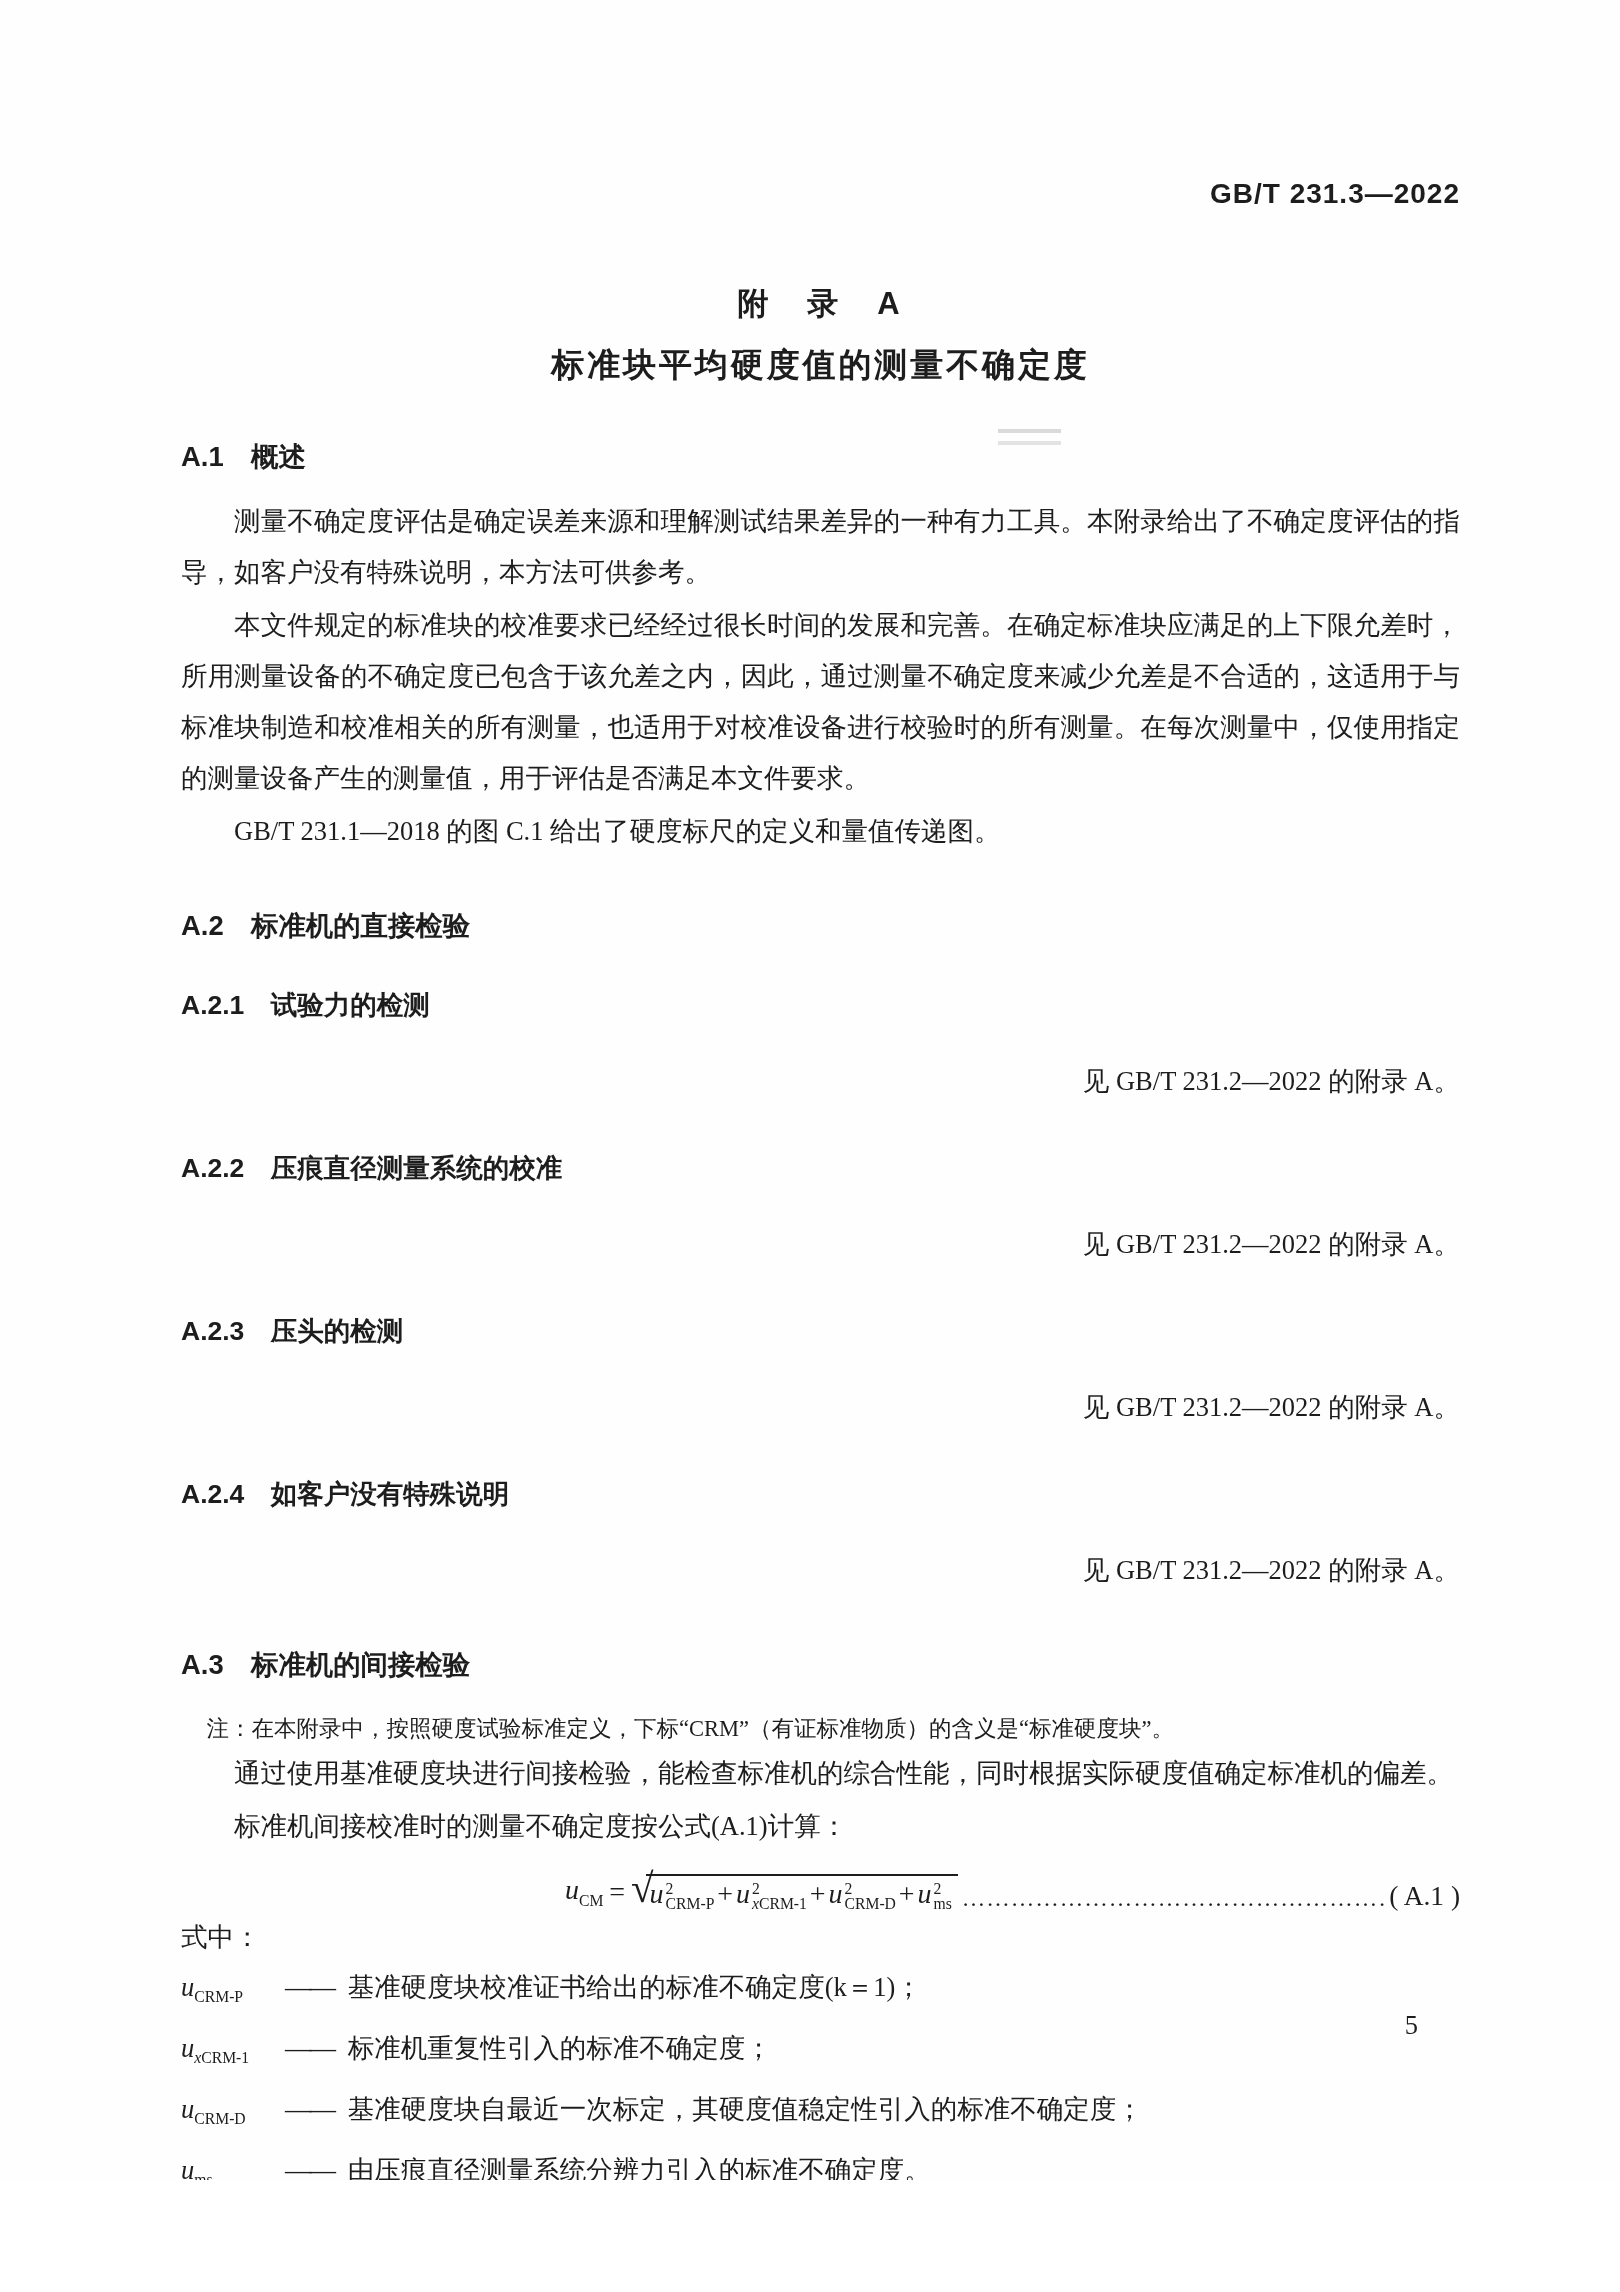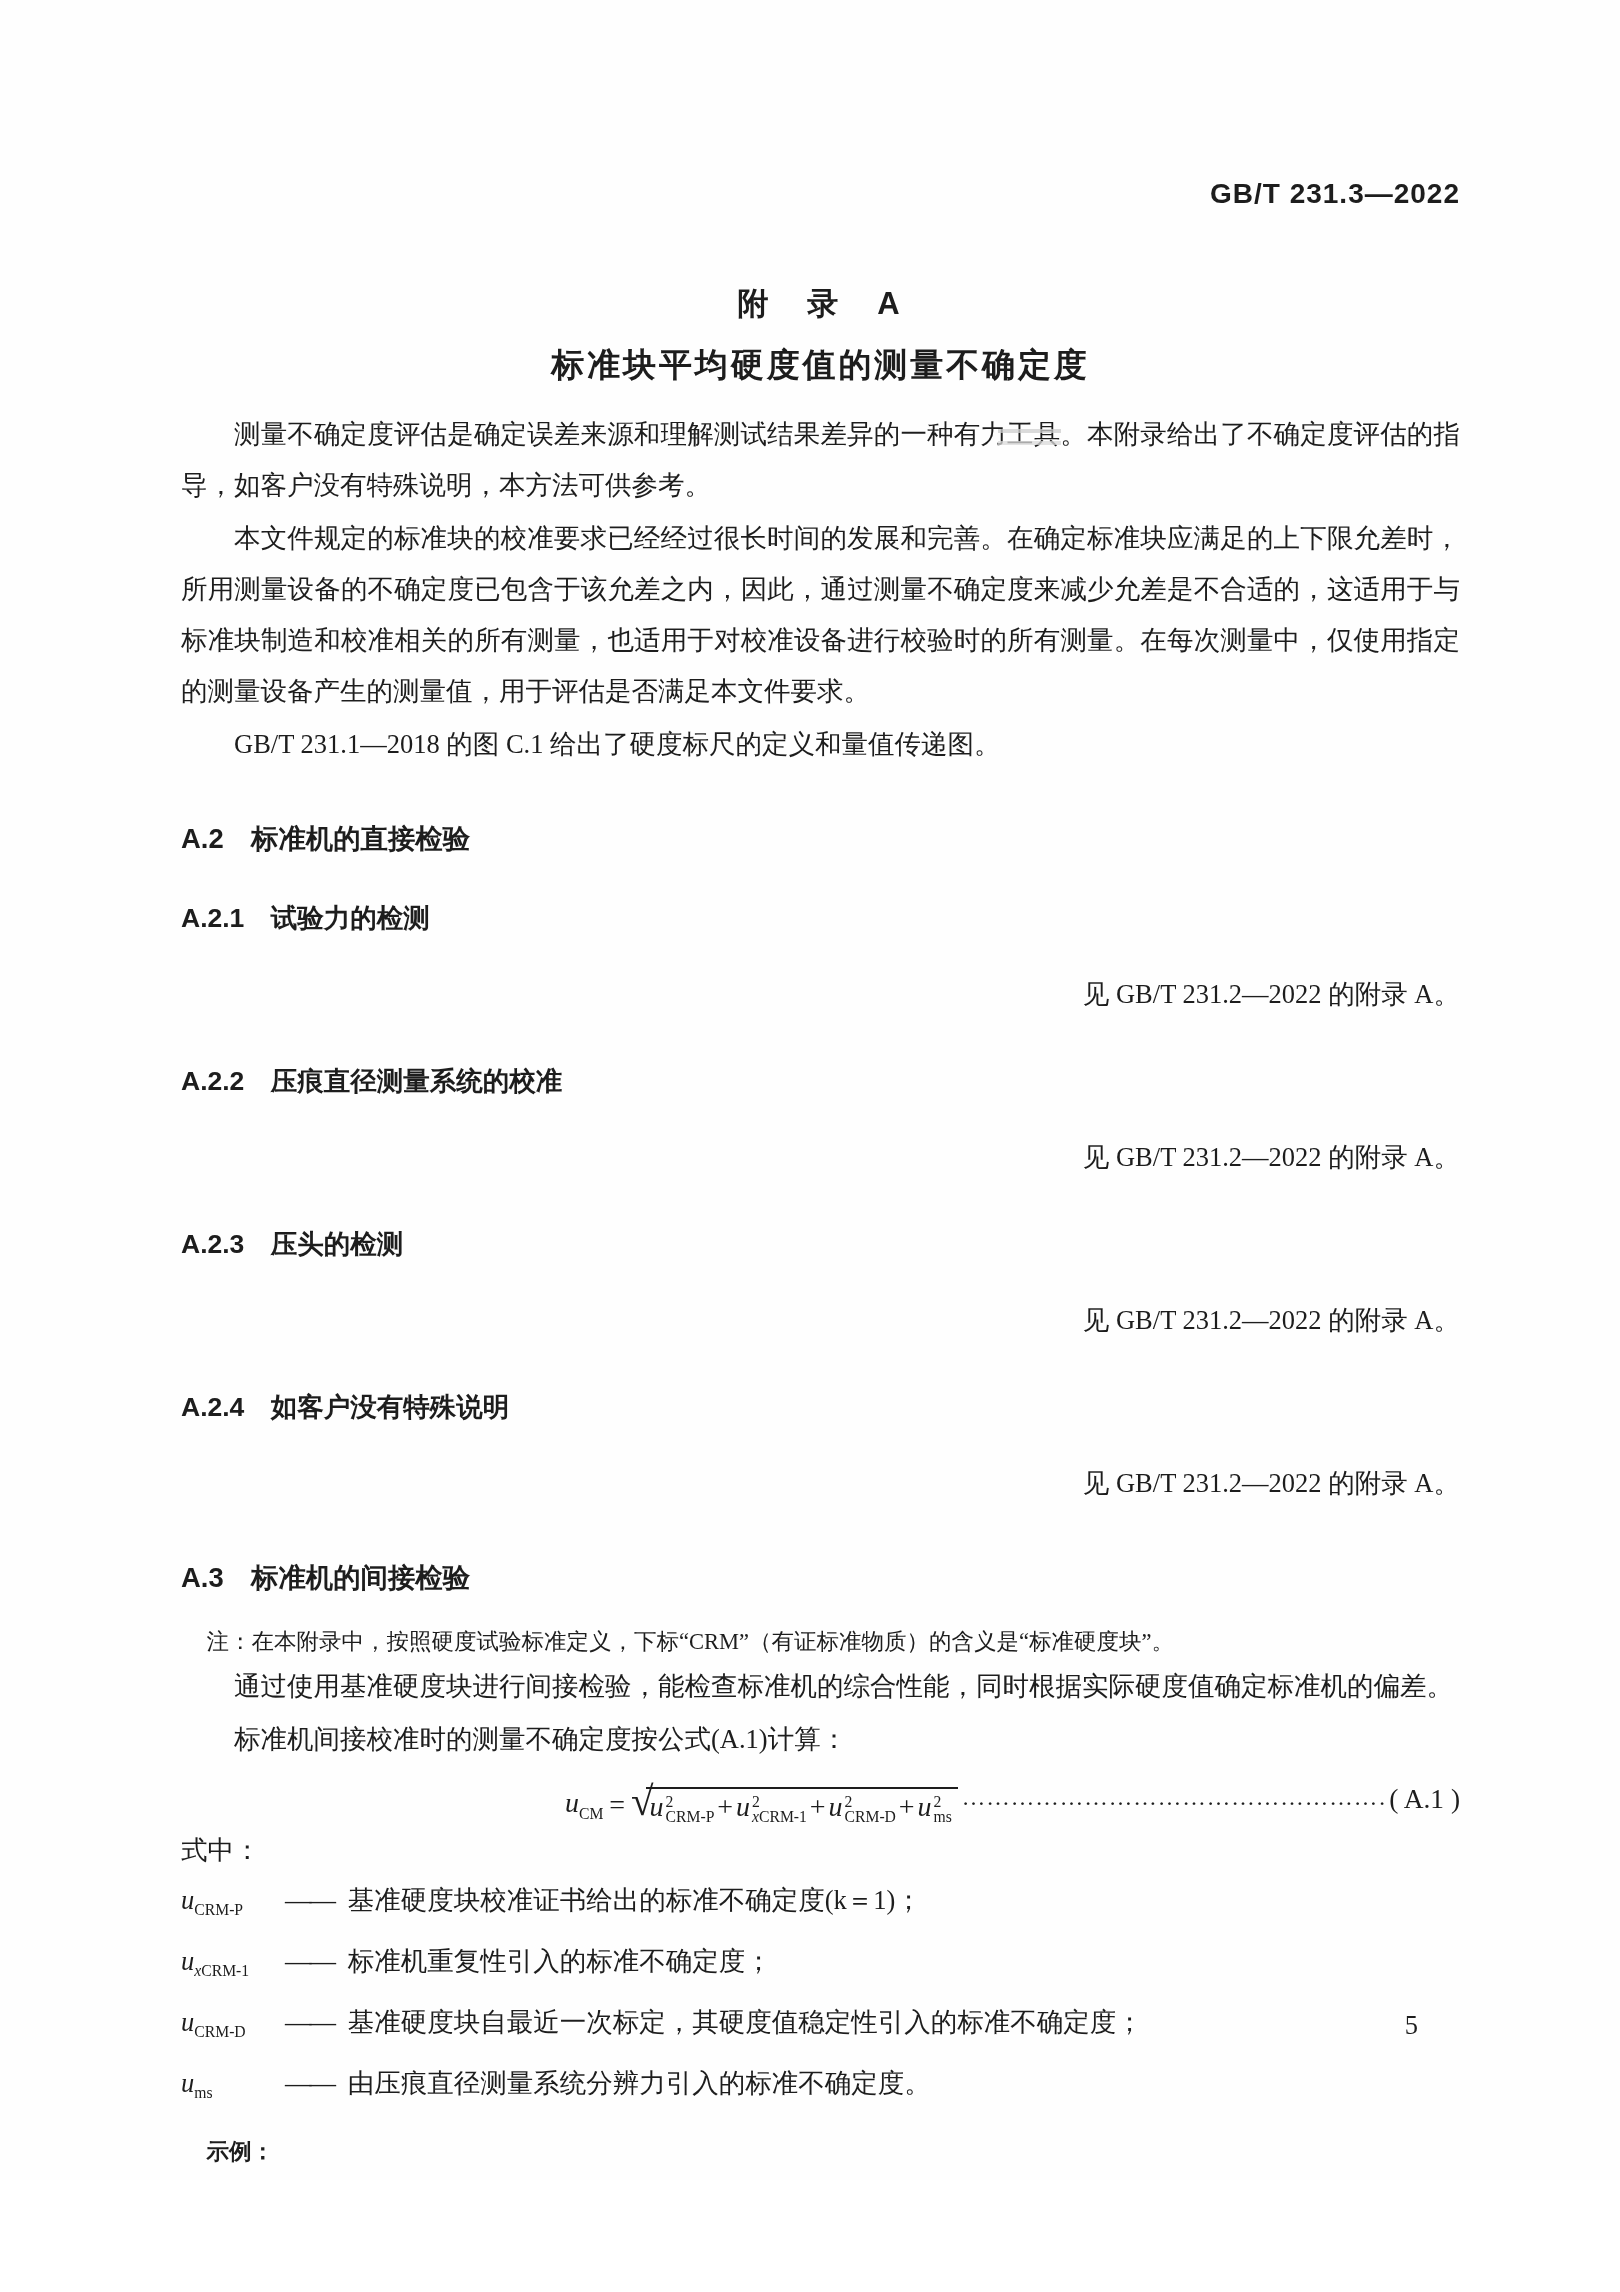--- a/index.html
+++ b/index.html
@@ -19,21 +19,21 @@
   .tight{margin-top:2px}
   .ref{margin-top:33px;text-align:right}
   .note{font-size:22.5px;line-height:35px;margin-top:27.4px;margin-left:25.5px}
   .where-intro{font-size:26.5px;margin-top:7px}
   .def-row{display:flex;align-items:baseline;font-size:26.5px;margin-top:12.7px;line-height:39px}
   .def-sym{min-width:104px;white-space:nowrap}
   .def-dash{margin-right:13.7px;letter-spacing:-2px;white-space:nowrap}
   .def-desc{flex:1}
   .fv{font-style:italic;font-family:"Liberation Serif","DejaVu Serif",serif}
   .fsub{font-size:15.7px;letter-spacing:0}
-  .formula-row{display:flex;align-items:flex-start;margin-top:19.6px;padding-left:384px;font-size:28px}
+  .formula-row{display:flex;align-items:flex-end;margin-top:19.6px;padding-left:384px;font-size:28px}
   .f-expr{display:inline-flex;align-items:center;white-space:nowrap}
   .f-eq{margin:0 5.9px}
   .f-rad{font-size:41px;line-height:1;margin-right:-7.8px;transform:translateY(-2.9px)}
   .f-under{border-top:2px solid #1d1d1d;padding:2px 5.9px 0 3.9px;display:inline-flex;align-items:center}
   .f-term{display:inline-flex;align-items:center}
   .f-plus{margin:0 2.9px}
   .ss{display:inline-flex;flex-direction:column;align-items:flex-start;font-size:15.7px;line-height:14.7px;
       margin-left:2px;transform:translateY(2.9px)}
   .ss .sp{display:block}
   .ss .sb{display:block;white-space:nowrap}
@@ -52,20 +52,21 @@
 
   <div class="header">GB/T 231.3—2022</div>
 
   <div class="title-block">
     <div class="t1">附　录　A</div>
     <div class="t3">标准块平均硬度值的测量不确定度</div>
   </div>
 
   <div>
 
+    <h2 class="h-sec">A.1　概述</h2>
     <p class="body-p">测量不确定度评估是确定误差来源和理解测试结果差异的一种有力工具。本附录给出了不确定度评估的指导，如客户没有特殊说明，本方法可供参考。</p>
     <p class="body-p tight">本文件规定的标准块的校准要求已经经过很长时间的发展和完善。在确定标准块应满足的上下限允差时，所用测量设备的不确定度已包含于该允差之内，因此，通过测量不确定度来减少允差是不合适的，这适用于与标准块制造和校准相关的所有测量，也适用于对校准设备进行校验时的所有测量。在每次测量中，仅使用指定的测量设备产生的测量值，用于评估是否满足本文件要求。</p>
     <p class="body-p tight">GB/T 231.1—2018 的图 C.1 给出了硬度标尺的定义和量值传递图。</p>
 
     <h2 class="h-sec">A.2　标准机的直接检验</h2>
 
     <h3 class="h-sub">A.2.1　试验力的检测</h3>
     <p class="body-p ref">见 GB/T 231.2—2022 的附录 A。</p>
 
     <h3 class="h-sub">A.2.2　压痕直径测量系统的校准</h3>

